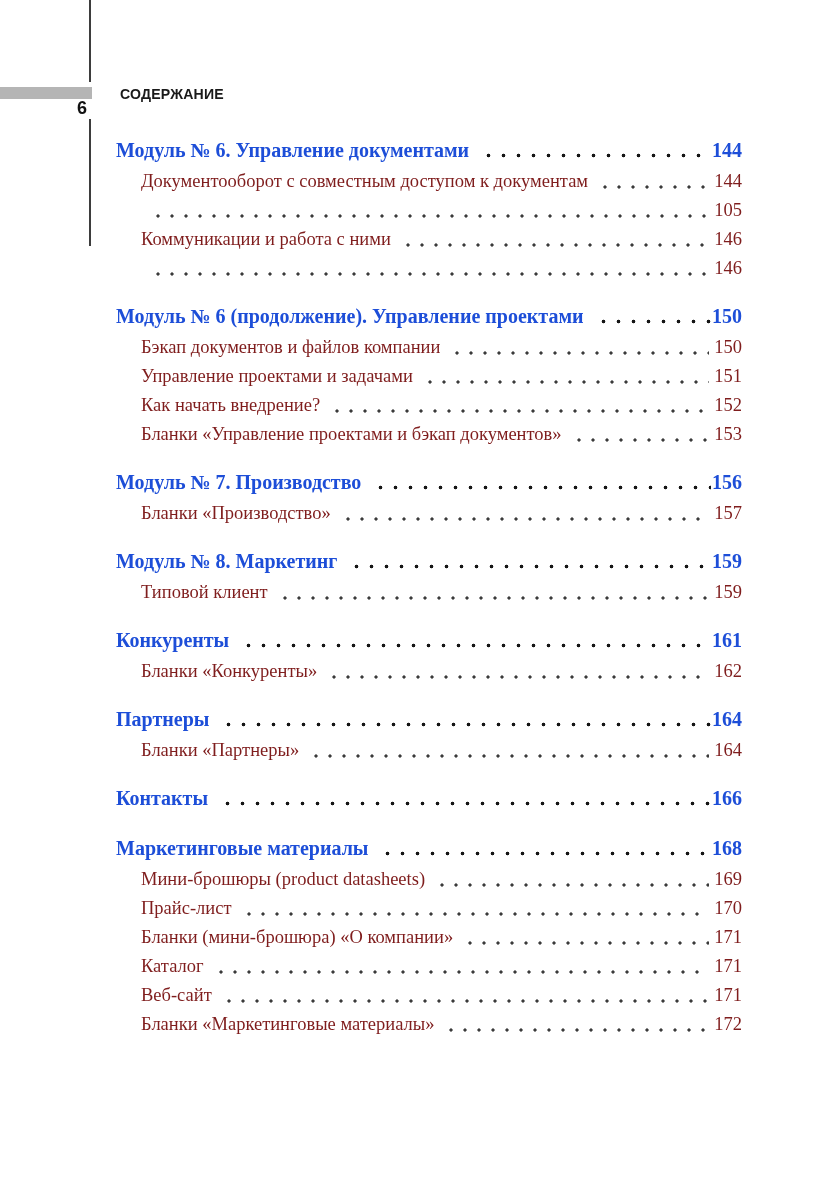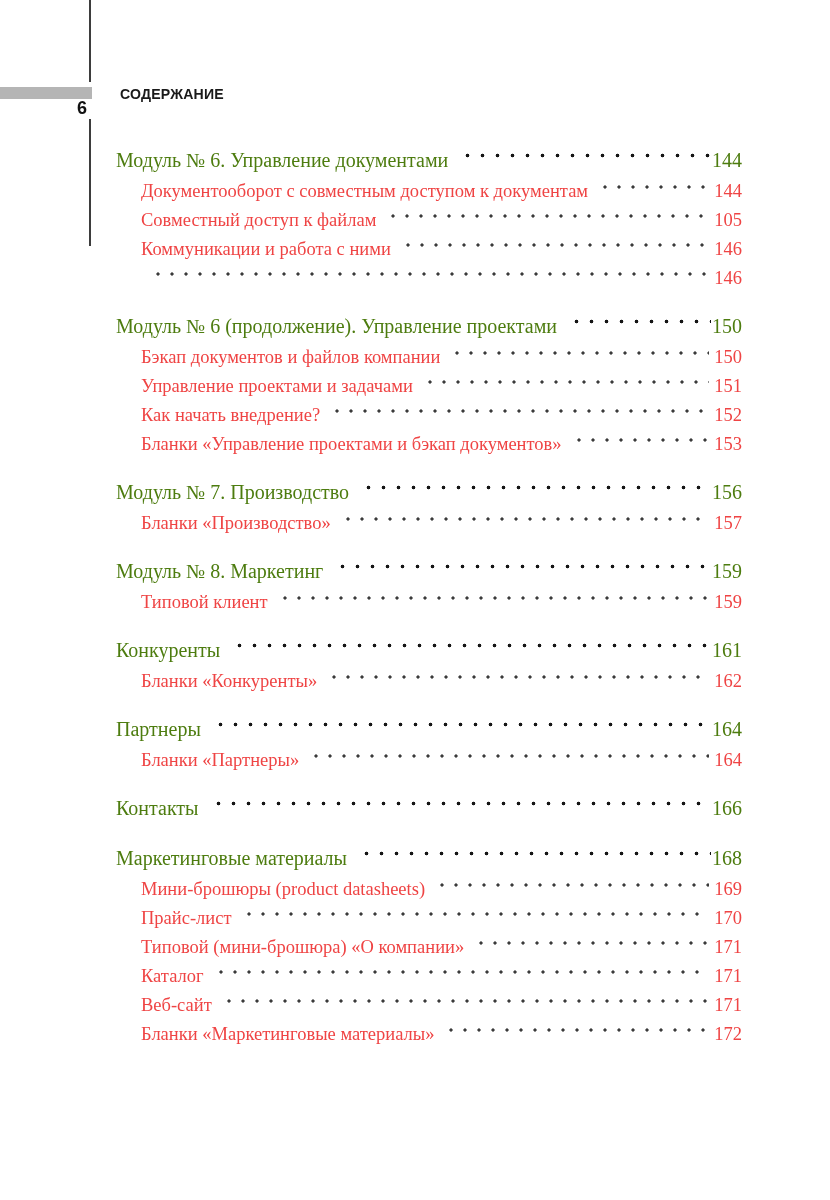--- a/index.html
+++ b/index.html
@@ -45,32 +45,32 @@
   
   .toc {
     position: absolute; left: 116px; top: 134px;
     width: 626px;
   }
   .toc-section { margin-bottom: 17px; }
 
   .row { display: flex; align-items: baseline; }
   .title-row {
     height: 33px; line-height: 33px;
-    font-weight: 400; font-size: 20px;
-    color: #4d7c0f;
+    font-weight: 700; font-size: 20px;
+    color: #1d4ed8;
     justify-content: flex-end;
   }
   .item-row {
     height: 29px; line-height: 29px;
     font-size: 18.5px;
-    color: #ef4444;
+    color: #7f1d1d;
     padding-left: 25px;
   }
   .label { white-space: nowrap; }
-  .pagenum { white-space: nowrap; margin-top: 10px; }
+  .pagenum { white-space: nowrap; }
 
   
   .leader {
     flex: 1 1 auto;
     align-self: stretch;
     margin: 0 5px 0 8px;
     background-image: radial-gradient(circle, #3a3a3a 1.4px, transparent 1.8px);
     background-size: 14px 4px;
     background-repeat: repeat-x;
     background-position: 2px calc(100% - 7px);
@@ -98,21 +98,20 @@
         <span class="label">Модуль № 6. Управление документами</span>
         <span class="leader"></span>
         <span class="pagenum">144</span>
       </div>
       <div class="row item-row">
         <span class="label">Документооборот с совместным доступом к документам</span>
         <span class="leader"></span>
         <span class="pagenum">144</span>
       </div>
       <div class="row item-row">
-        <span class="label">Совместный доступ к файлам</span>
         <span class="leader"></span>
         <span class="pagenum">105</span>
       </div>
       <div class="row item-row">
         <span class="label">Коммуникации и работа с ними</span>
         <span class="leader"></span>
         <span class="pagenum">146</span>
       </div>
       <div class="row item-row">
         <span class="leader"></span>
@@ -211,21 +210,21 @@
         <span class="label">Мини-брошюры (product datasheets)</span>
         <span class="leader"></span>
         <span class="pagenum">169</span>
       </div>
       <div class="row item-row">
         <span class="label">Прайс-лист</span>
         <span class="leader"></span>
         <span class="pagenum">170</span>
       </div>
       <div class="row item-row">
-        <span class="label">Типовой (мини-брошюра) «О компании»</span>
+        <span class="label">Бланки (мини-брошюра) «О компании»</span>
         <span class="leader"></span>
         <span class="pagenum">171</span>
       </div>
       <div class="row item-row">
         <span class="label">Каталог</span>
         <span class="leader"></span>
         <span class="pagenum">171</span>
       </div>
       <div class="row item-row">
         <span class="label">Веб-сайт</span>

